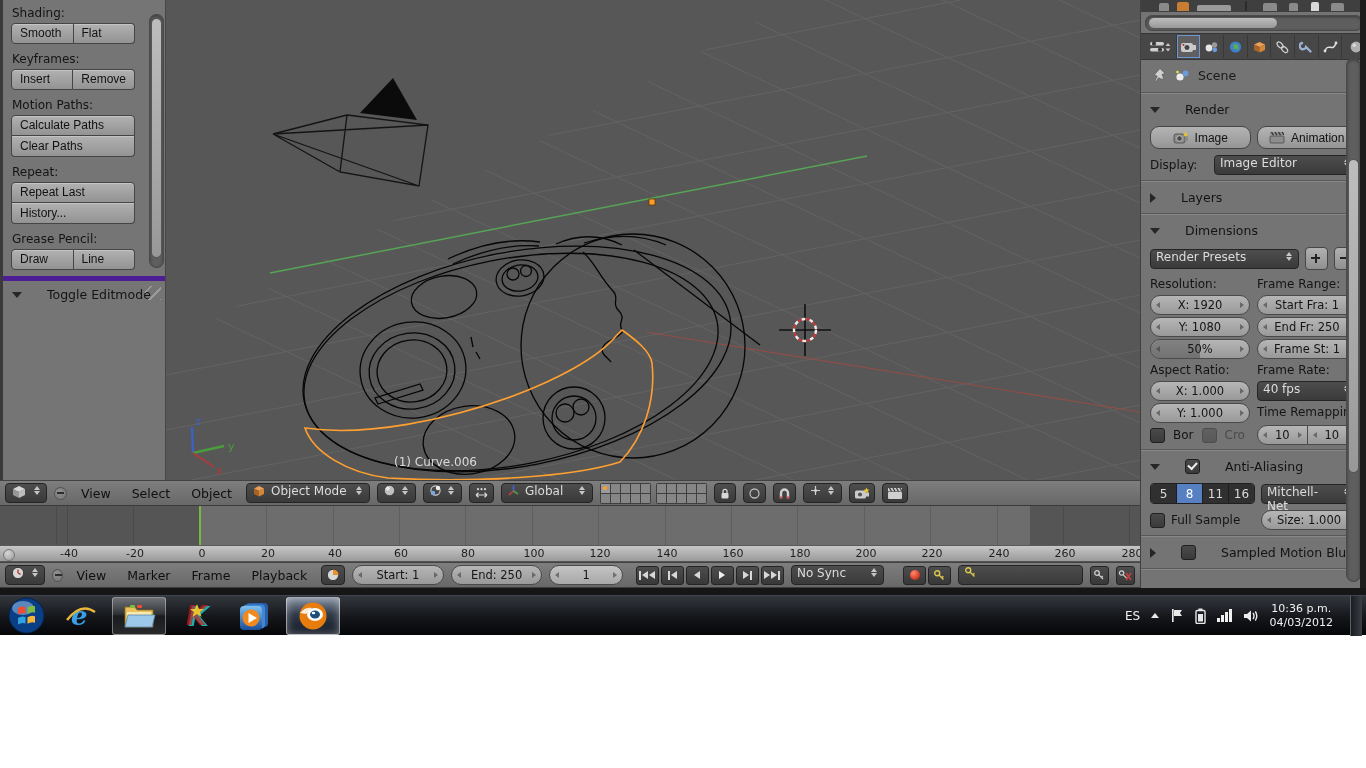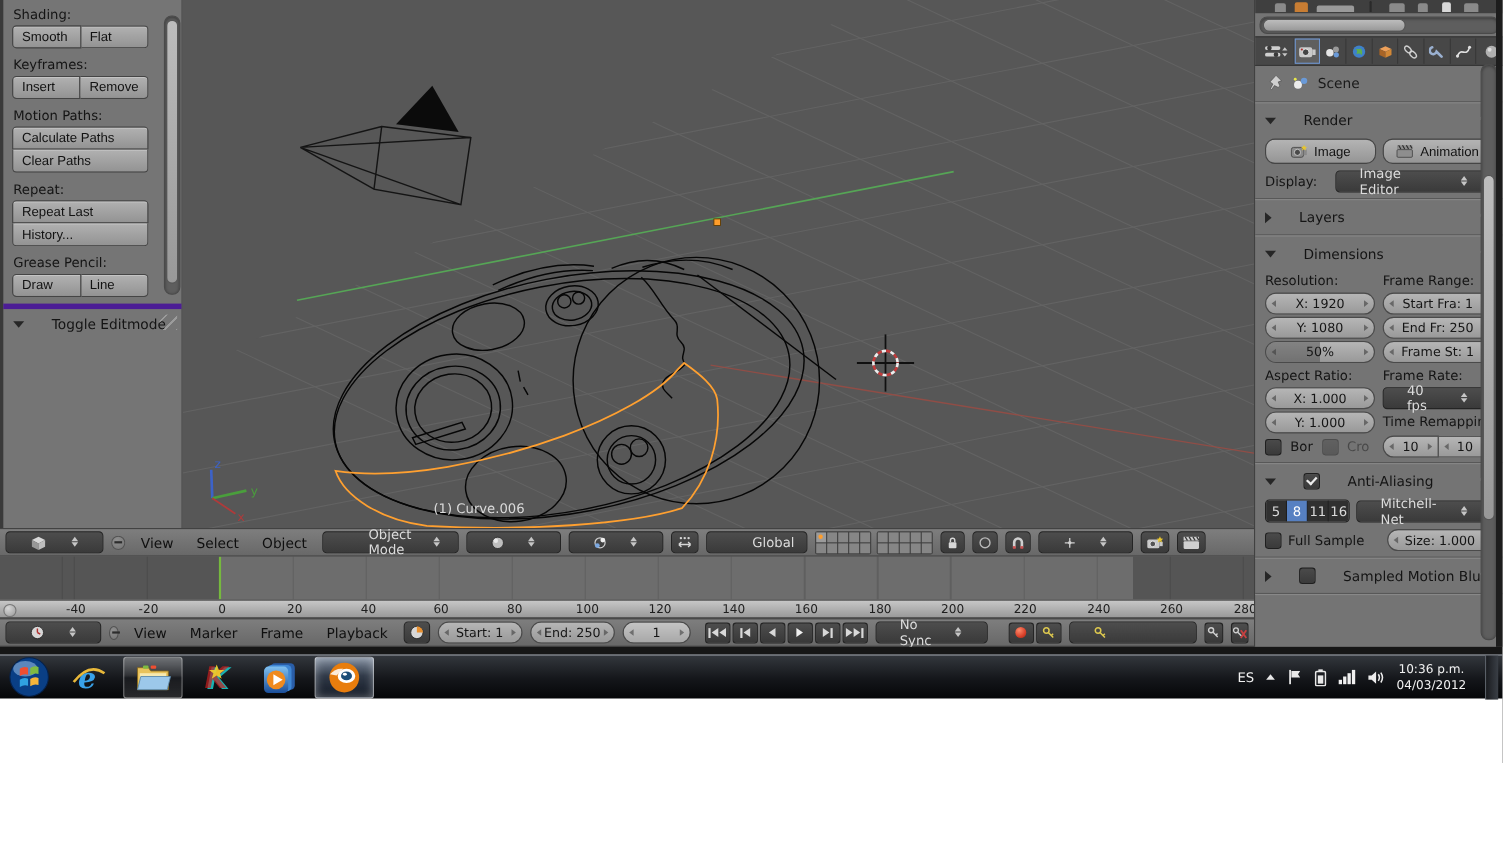--- a/index.html
+++ b/index.html
@@ -28,21 +28,21 @@
   .psep{border-top:1px solid #585858;border-bottom:1px solid #888888;height:0;margin:2px 0}
   
   .sbt{background:#5e5e5e;border:1px solid #4a4a4a;border-radius:7px;box-shadow:inset 0 1px 3px rgba(0,0,0,.4);position:absolute}
   .sbh{background:linear-gradient(#bdbdbd,#989898);border:1px solid #565656;border-radius:6px;position:absolute}
   
   .vp{position:absolute;left:166px;top:0;width:974px;height:480px;background:#575757;overflow:hidden}
   .vp-label{position:absolute;left:228px;top:455px;color:#dadada;font-size:12px}
   
   .ehdr{position:absolute;background:linear-gradient(#7e7e7e,#686868);border-top:1px solid #424242;border-bottom:1px solid #3c3c3c;display:flex;align-items:center;gap:7px;box-sizing:border-box;padding:0 5px}
   .menu{color:#0f0f0f;font-size:12.5px;padding:0 7px}
-  .dd{display:inline-flex;align-items:center;gap:20px;background:linear-gradient(#4d4d4d,#3a3a3a);border:1px solid #242424;border-radius:4px;color:#dcdcdc;font-size:12px;height:20px;padding:0 21px;box-sizing:border-box}
+  .dd{display:inline-flex;gap:5px;background:linear-gradient(#4d4d4d,#3a3a3a);border:1px solid #242424;border-radius:4px;color:#dcdcdc;font-size:12px;height:20px;padding:0 5px;box-sizing:border-box}
   .updn{width:9px;height:14px;display:inline-block}
   .updn::before{content:"";display:block;margin:2px auto 1px;width:0;height:0;border-left:3.5px solid transparent;border-right:3.5px solid transparent;border-bottom:4px solid #c6c6c6}
   .updn::after{content:"";display:block;margin:0 auto;width:0;height:0;border-left:3.5px solid transparent;border-right:3.5px solid transparent;border-top:4px solid #c6c6c6}
   .mcirc{width:13px;height:13px;border-radius:50%;background:radial-gradient(circle at 40% 35%,#909090,#6f6f6f);box-shadow:inset 0 0 0 1px #525252;position:relative;display:inline-block}
   .mcirc::after{content:"";position:absolute;left:3px;top:5.5px;width:7px;height:2px;background:#2c2c2c}
   .hbtn{display:inline-flex;align-items:center;justify-content:center;gap:2px;background:linear-gradient(#4d4d4d,#3a3a3a);border:1px solid #242424;border-radius:4px;height:20px;padding:0 4px;box-sizing:border-box}
   .layers{display:flex;gap:5px}
   .lgrp{display:grid;grid-template-columns:repeat(5,9px);grid-template-rows:9px 9px;gap:1px;background:#3f3f3f;padding:1px;border-radius:2px}
   .lcell{background:#868686}
   .lcell.on{background:#9b9b9b;position:relative}
@@ -597,20 +597,33 @@
       <span class="tri-r"></span>
       <span>Layers</span>
       <span class="grip"></span>
     </div>
     <div class="psep"></div>
     <div class="phdr">
       <span class="tri-d"></span>
       <span>Dimensions</span>
       <span class="grip"></span>
     </div>
+    <div class="p-row">
+      <span class="dd" style="flex:1">
+        <span style="flex:1">Render Presets</span>
+        <span class="updn"></span>
+      </span>
+      <span class="pm">
+          <span class="ph"></span>
+          <span class="pv"></span>
+        </span>
+      <span class="pm">
+          <span class="ph"></span>
+        </span>
+    </div>
     <div class="cols">
       <span class="flab">Resolution:</span>
       <span class="flab">Frame Range:</span>
       <span class="pill">
           <span>X: 1920</span>
         </span>
       <span class="pill">
           <span>Start Fra: 1</span>
         </span>
       <span class="pill">

